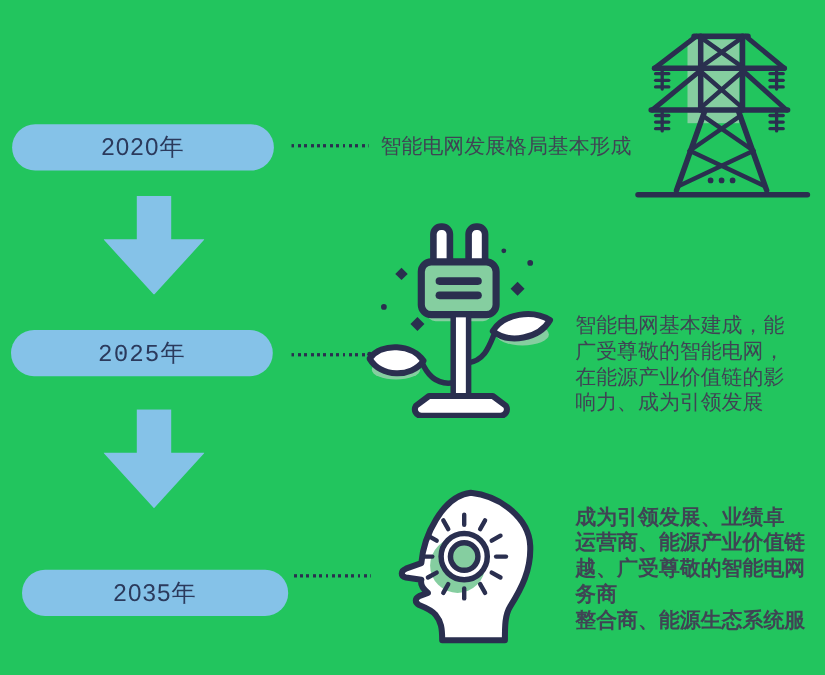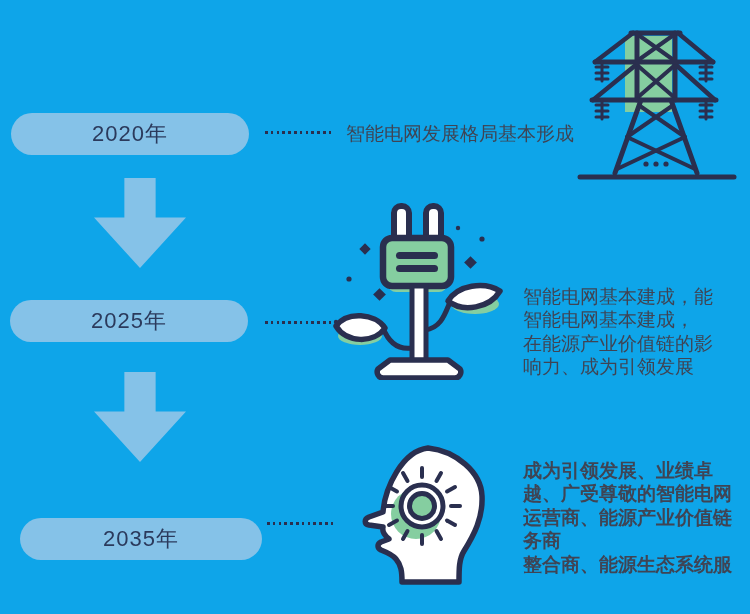--- a/index.html
+++ b/index.html
@@ -1,17 +1,17 @@
 <!DOCTYPE html>
 <html><head>
 <meta charset="utf-8">
 <style>
   html,body{margin:0;padding:0;background:#fff;}
   .canvas{
-    position:relative;width:750px;height:614px;background:#0ea5e9;
+    position:relative;width:750px;height:614px;background:#22c55e;
     font-family:"Liberation Sans",sans-serif;overflow:hidden;
   }
   .pill{
     position:absolute;height:42px;width:238px;border-radius:21px;
     background:#85C2E8;color:#2B3A5C;display:flex;align-items:center;
     justify-content:center;font-size:22px;font-weight:500;letter-spacing:1px;
   }
   .dots{
     position:absolute;height:3px;
     background-image:repeating-linear-gradient(to right,#2A2F4F 0 2.6px,transparent 2.6px 5.8px);
@@ -96,21 +96,21 @@
     <line class="ln" x1="111" y1="119" x2="43" y2="151" stroke-width="4"></line>
     <circle class="fillnavy" cx="72" cy="146" r="2.6"></circle>
     <circle class="fillnavy" cx="82" cy="146" r="2.6"></circle>
     <circle class="fillnavy" cx="92" cy="146" r="2.6"></circle>
 
     <line class="ln" x1="6" y1="159" x2="160" y2="159" stroke-width="5"></line>
   </svg>
 
   <div class="arrow" style="left:94px;top:178px;"></div>
 
-  <div class="pill" style="left:10px;top:300px;">
+  <div class="pill" style="left:10px;top:300px;font-family:Liberation Mono, monospace;">
     <span>2025年</span>
   </div>
   <div class="dots" style="left:265px;top:321px;width:68px;"></div>
 
   <svg class="icon" style="left:333px;top:198px;" width="172" height="182" viewBox="0 0 172 182">
 
     <rect class="fillnavy" x="28" y="47" width="8" height="8" transform="rotate(45 32 51)"></rect>
     <rect class="fillnavy" x="42" y="92" width="9" height="9" transform="rotate(45 46.5 96.5)"></rect>
     <rect class="fillnavy" x="133" y="60" width="9" height="9" transform="rotate(45 137.5 64.5)"></rect>
     <circle class="fillnavy" cx="16" cy="81" r="2.6"></circle>
@@ -136,21 +136,21 @@
     <ellipse class="green" cx="27" cy="138" rx="22" ry="9"></ellipse>
     <path d="M52,130 C42,115 14,113 3,128 C13,145 41,146 52,130 Z" fill="#fff" stroke="#2A2F4F" stroke-width="5.5" stroke-linejoin="round"></path>
 
     <rect x="79" y="88" width="14" height="76" fill="#fff" stroke="#2A2F4F" stroke-width="5"></rect>
 
     <path d="M57,162 L115,162 L127,171 A6,6 0 0 1 122,180 L50,180 A6,6 0 0 1 45,171 Z" fill="#fff" stroke="#2A2F4F" stroke-width="5.5" stroke-linejoin="round"></path>
   </svg>
 
   <div class="desc" style="left:523px;top:285px;">
     <div>智能电网基本建成，能</div>
-    <div>智能电网基本建成，</div>
+    <div>广受尊敬的智能电网，</div>
     <div>在能源产业价值链的影</div>
     <div>响力、成为引领发展</div>
   </div>
 
   <div class="arrow" style="left:94px;top:372px;"></div>
 
   <div class="pill" style="left:20px;top:518px;width:242px;">
     <span>2035年</span>
   </div>
   <div class="dots" style="left:267px;top:522px;width:70px;"></div>
@@ -184,19 +184,19 @@
       <line x1="41" y1="53.5" x2="33" y2="49"></line>
       <line x1="51.5" y1="43" x2="47" y2="35"></line>
       <line x1="66" y1="39" x2="66" y2="30"></line>
       <line x1="80.5" y1="43" x2="85" y2="35"></line>
       <line x1="91" y1="53.5" x2="99" y2="49"></line>
     </g>
   </svg>
 
   <div class="desc" style="left:523px;top:459px;font-weight:bold;">
     <div>成为引领发展、业绩卓</div>
+    <div>运营商、能源产业价值链</div>
     <div>越、广受尊敬的智能电网</div>
-    <div>运营商、能源产业价值链</div>
     <div>务商</div>
     <div>整合商、能源生态系统服</div>
   </div>
 
 </div>
 
 </body></html>

